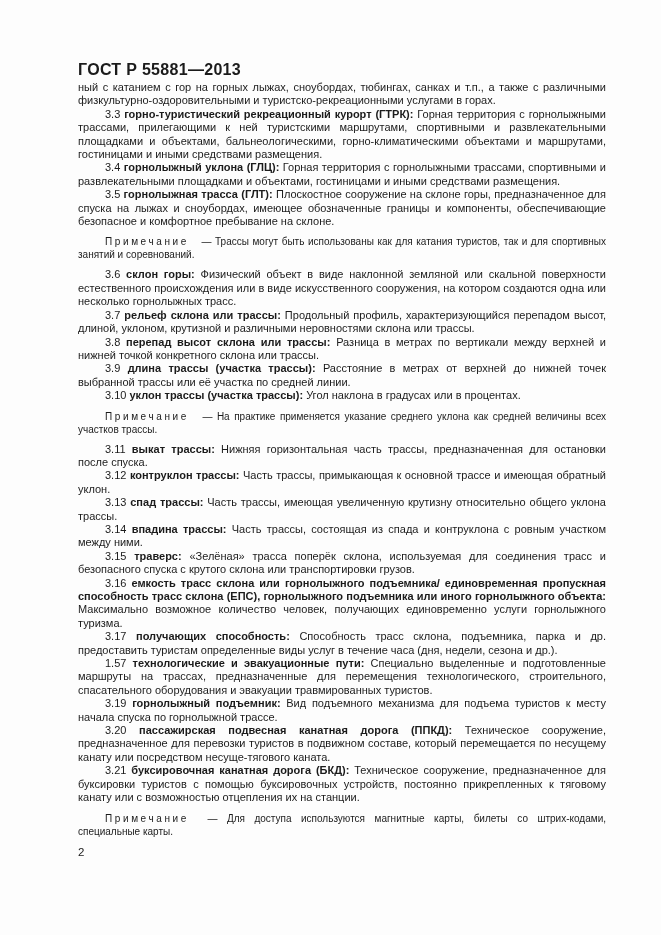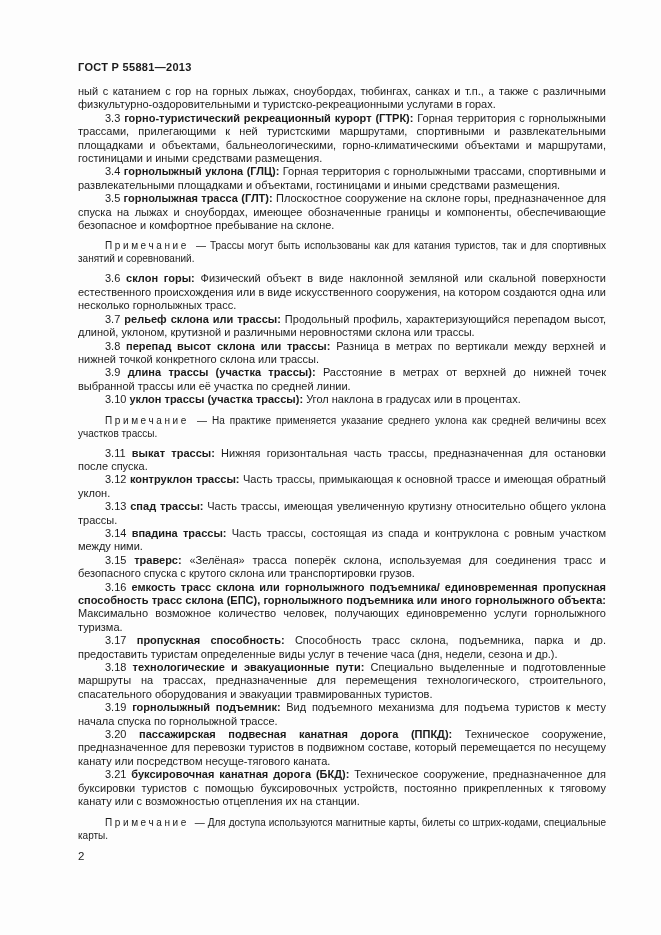--- a/index.html
+++ b/index.html
@@ -10,40 +10,40 @@
     overflow: hidden;
   }
   .page {
     box-sizing: border-box;
     width: 661px; height: 935px;
     padding: 61px 55px 0 78px;
     background: #fdfdfd;
   }
   .doc-number {
     font-weight: bold;
-    font-size: 11px;
+    font-size: 16px;
     letter-spacing: 0.3px;
-    margin: 0 0 12px 0;
+    margin: 0 0 2px 0;
   }
   .para {
     margin: 0;
     font-size: 11px;
     line-height: 13.4px;
     text-align: justify;
     hyphens: auto;
     -webkit-hyphens: auto;
   }
   .def, .note { text-indent: 27px; }
   .term { font-weight: bold; margin-top: 30px; }
   .note {
     font-size: 10px;
     line-height: 13px;
     margin: 7px 0;
   }
-  .note-label { letter-spacing: 2.6px; margin-right: 3px; }
+  .note-label { letter-spacing: 2.6px; margin-right: 9px; }
   .page-number {
     font-size: 11.5px;
     margin: 8px 0 0 0;
     text-align: left;
   }
 </style>
 </head>
 <body>
 
 <div class="page">
@@ -77,23 +77,23 @@
   <p class="para def"><span class="num">3.12</span> <span class="term">контруклон трассы:</span> <span>Часть трассы, примыкающая к основной трассе и имеющая обратный уклон.</span></p>
 
   <p class="para def"><span class="num">3.13</span> <span class="term">спад трассы:</span> <span>Часть трассы, имеющая увеличенную крутизну относительно общего уклона трассы.</span></p>
 
   <p class="para def"><span class="num">3.14</span> <span class="term">впадина трассы:</span> <span>Часть трассы, состоящая из спада и контруклона с ровным участком между ними.</span></p>
 
   <p class="para def"><span class="num">3.15</span> <span class="term">траверс:</span> <span>«Зелёная» трасса поперёк склона, используемая для соединения трасс и безопасного спуска с крутого склона или транспортировки грузов.</span></p>
 
   <p class="para def"><span class="num">3.16</span> <span class="term">емкость трасс склона или горнолыжного подъемника/ единовременная пропускная способность трасс склона (ЕПС), горнолыжного подъемника или иного горнолыжного объекта:</span> <span>Максимально возможное количество человек, получающих единовременно услуги горнолыжного туризма.</span></p>
 
-  <p class="para def"><span class="num">3.17</span> <span class="term">пропускная способность:</span> <span>Способность трасс склона, подъемника, парка и др. предоставить туристам определенные виды услуг в течение часа (дня, недели, сезона и др.).</span></p>
+  <p class="para def"><span class="num">3.17</span> <span class="term">получающих способность:</span> <span>Способность трасс склона, подъемника, парка и др. предоставить туристам определенные виды услуг в течение часа (дня, недели, сезона и др.).</span></p>
 
-  <p class="para def"><span class="num">3.18</span> <span class="term">технологические и эвакуационные пути:</span> <span>Специально выделенные и подготовленные маршруты на трассах, предназначенные для перемещения технологического, строительного, спасательного оборудования и эвакуации травмированных туристов.</span></p>
+  <p class="para def"><span class="num">1.57</span> <span class="term">технологические и эвакуационные пути:</span> <span>Специально выделенные и подготовленные маршруты на трассах, предназначенные для перемещения технологического, строительного, спасательного оборудования и эвакуации травмированных туристов.</span></p>
 
   <p class="para def"><span class="num">3.19</span> <span class="term">горнолыжный подъемник:</span> <span>Вид подъемного механизма для подъема туристов к месту начала спуска по горнолыжной трассе.</span></p>
 
   <p class="para def"><span class="num">3.20</span> <span class="term">пассажирская подвесная канатная дорога (ППКД):</span> <span>Техническое сооружение, предназначенное для перевозки туристов в подвижном составе, который перемещается по несущему канату или посредством несуще-тягового каната.</span></p>
 
   <p class="para def"><span class="num">3.21</span> <span class="term">буксировочная канатная дорога (БКД):</span> <span>Техническое сооружение, предназначенное для буксировки туристов с помощью буксировочных устройств, постоянно прикрепленных к тяговому канату или с возможностью отцепления их на станции.</span></p>
 
 
   <p class="para note"><span class="note-label">Примечание</span> <span>— Для доступа используются магнитные карты, билеты со штрих-кодами, специальные карты.</span></p>
 

